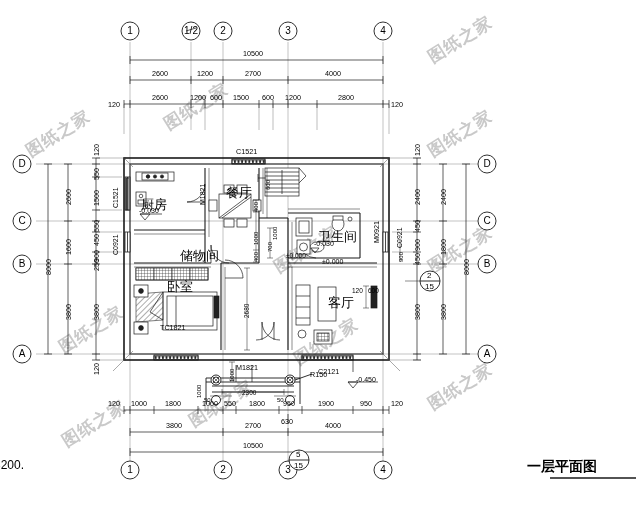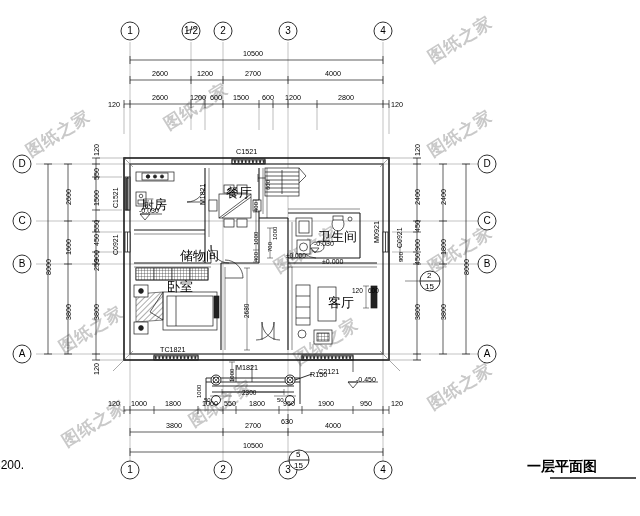--- a/index.html
+++ b/index.html
@@ -642,21 +642,21 @@
   <div class="room" style="left:328px;top:294px;">客厅</div>
   <div class="room" style="left:318px;top:228px;">卫生间</div>
   <div class="txt" style="left:314px;top:240px;">-0.030</div>
 
   <div class="txt" style="left:322px;top:258px;">±0.000</div>
   <div class="txt" style="left:286px;top:253px;font-size:6.5px;">±0.000</div>
   <div class="txt" style="left:356px;top:376px;">-0.450</div>
 
   <div class="roomv" style="left:112px;top:208px;font-size:7px;font-family:'Liberation Sans',sans-serif;">C1521</div>
   <div class="roomv" style="left:112px;top:255px;font-size:7px;font-family:'Liberation Sans',sans-serif;">C0921</div>
-  <div class="dim" style="left:160px;top:346px;">TC1821</div>
+  <div class="dim" style="left:160px;top:324px;">TC1821</div>
   <div class="dim" style="left:236px;top:148px;">C1521</div>
   <div class="roomv" style="left:199px;top:205px;font-size:7px;font-family:'Liberation Sans',sans-serif;">M1821</div>
   <div class="dim" style="left:373px;top:243px;transform:rotate(-90deg);transform-origin:left top;">M0921</div>
   <div class="roomv" style="left:396px;top:248px;font-size:7px;font-family:'Liberation Sans',sans-serif;">C0921</div>
   <div class="dim" style="left:318px;top:368px;">C2121</div>
   <div class="dim" style="left:236px;top:364px;">M1821</div>
   <div class="dim" style="left:310px;top:371px;">R150</div>
 
   <div class="txt" style="left:427px;top:272px;font-size:8px;">2</div>
   <div class="txt" style="left:425px;top:283px;font-size:8px;">15</div>

